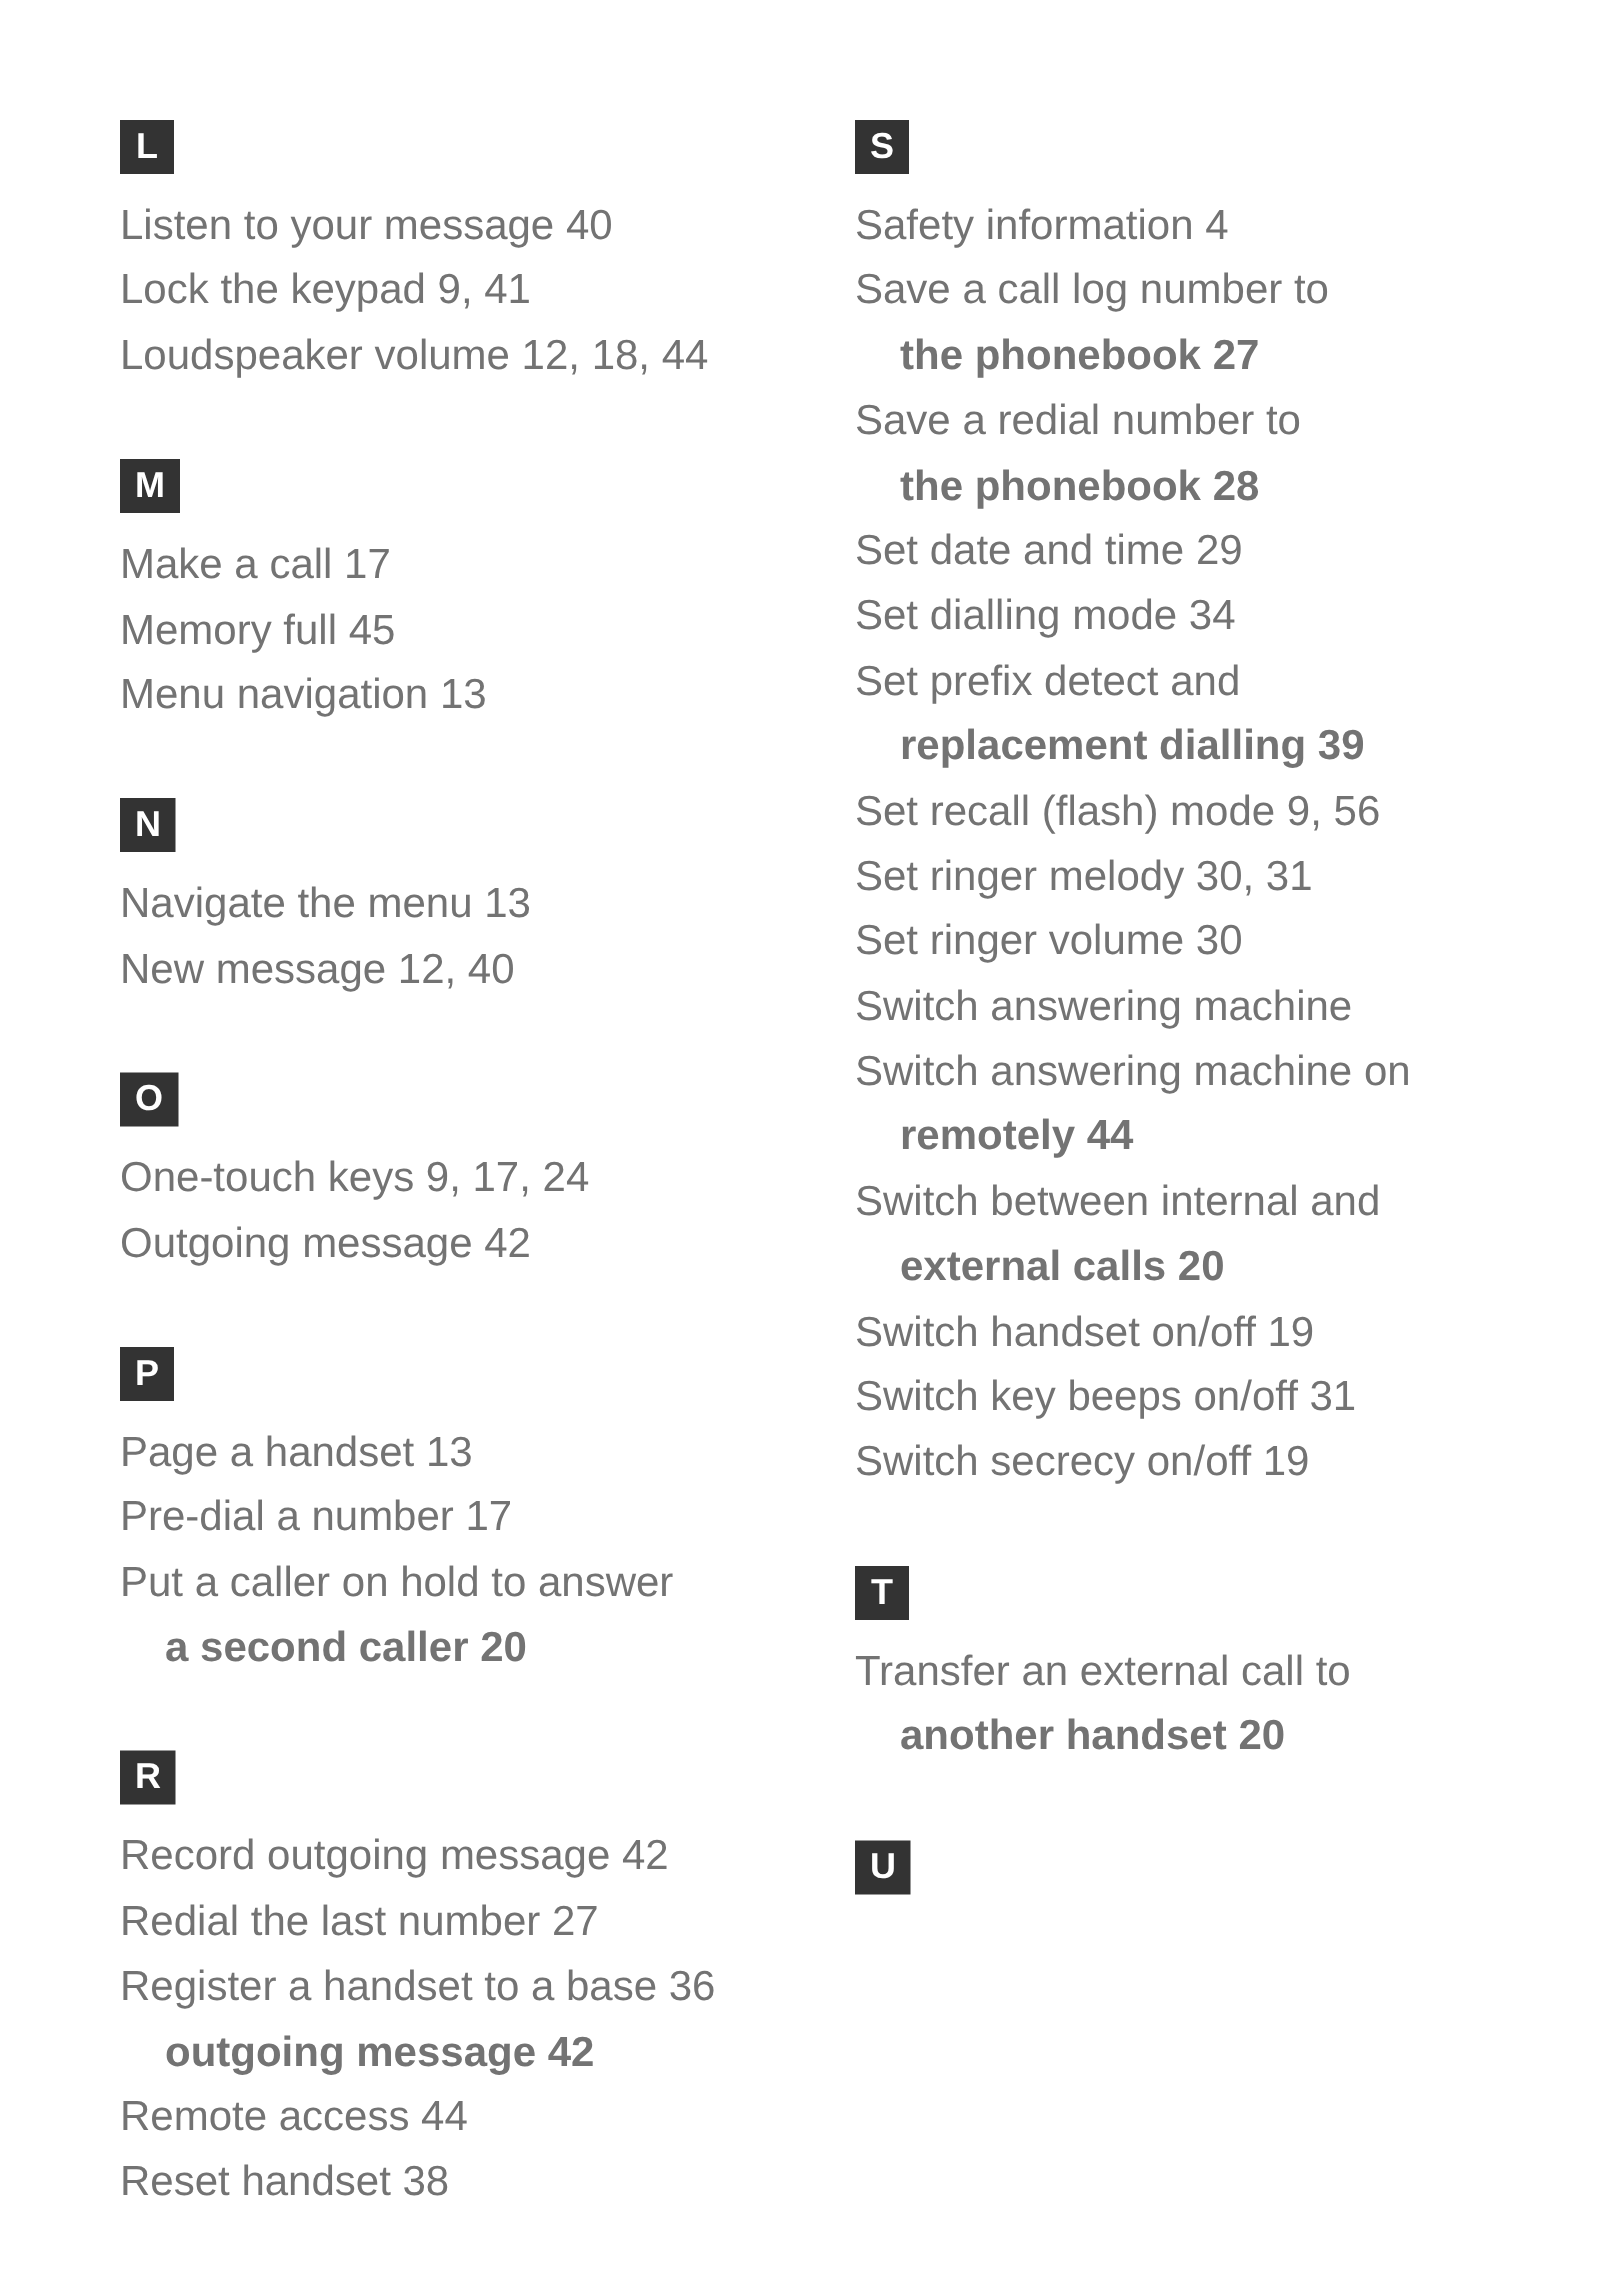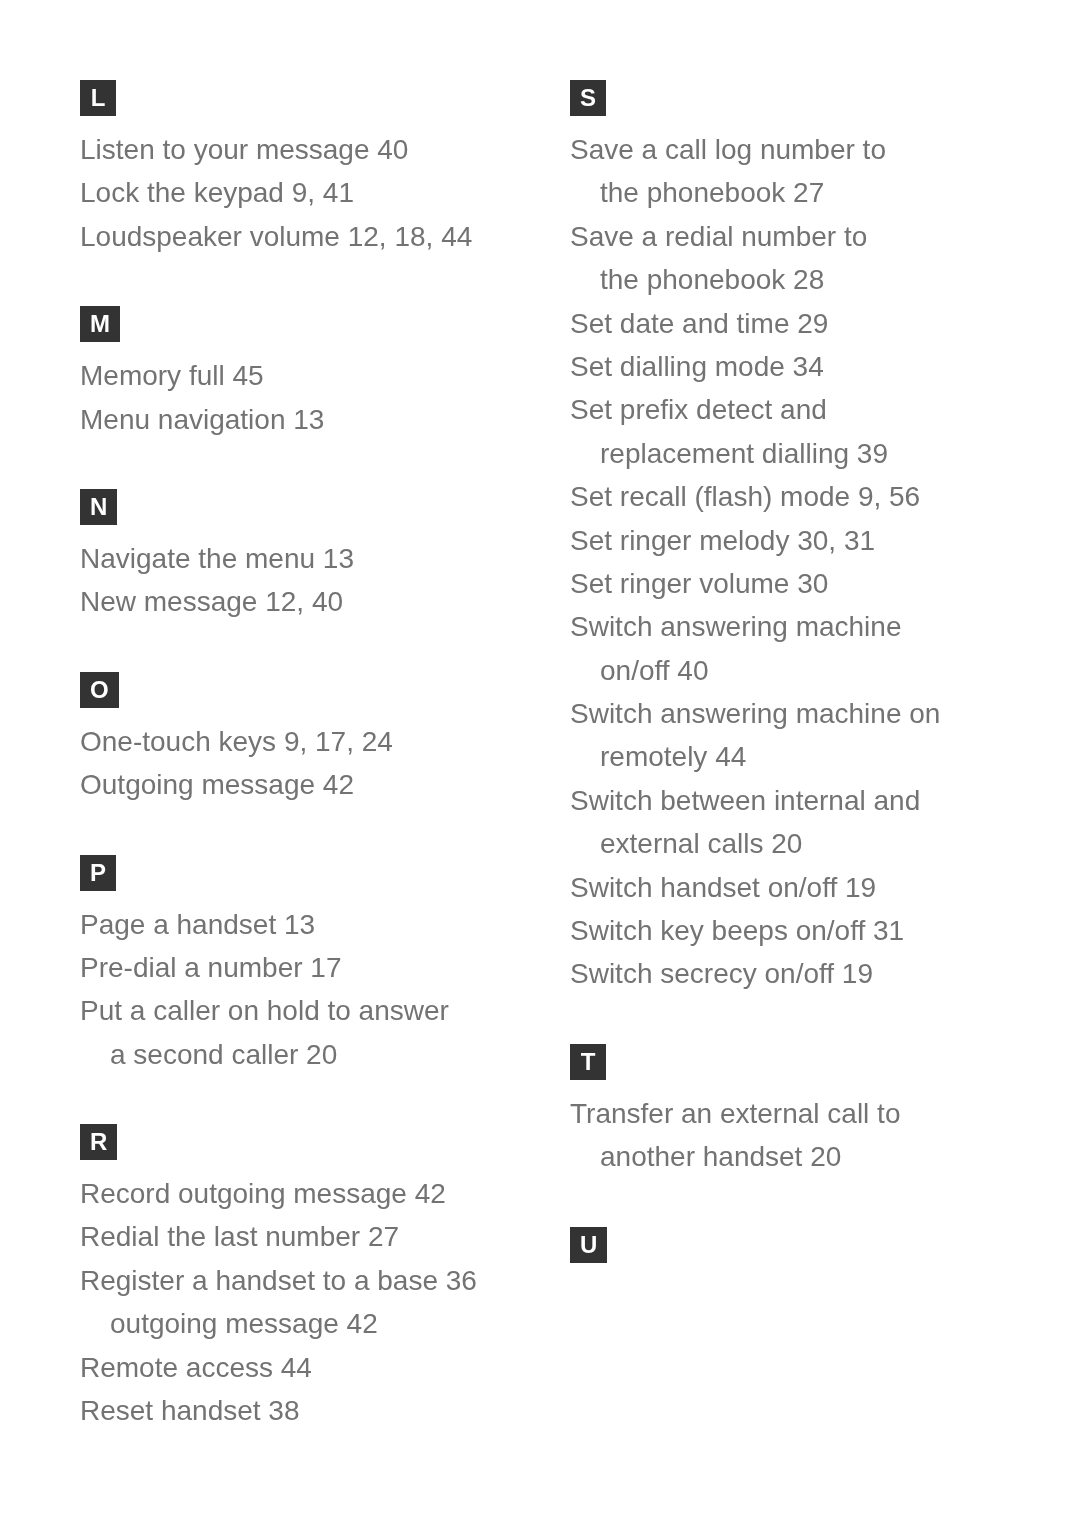--- a/index.html
+++ b/index.html
@@ -61,36 +61,38 @@
     }
 
     .section-entries li {
       font-size: 28px;
       color: #737373;
       line-height: 1.55;
     }
 
     .section-entries li.indent {
       padding-left: 30px;
+      font-weight: bold;
     }
   </style>
 </head>
 <body>
 
 <div class="page-container">
   <div class="columns-wrapper">
 
     <div class="column-left">
 
     <div class="section"><div class="section-letter-badge">L</div><ul class="section-entries">
             <li>Listen to your message 40</li>
             <li>Lock the keypad 9, 41</li>
             <li>Loudspeaker volume 12, 18, 44</li>
           </ul></div>
         <div class="section"><div class="section-letter-badge">M</div><ul class="section-entries">
+            <li>Make a call 17</li>
             <li>Memory full 45</li>
             <li>Menu navigation 13</li>
           </ul></div>
         <div class="section"><div class="section-letter-badge">N</div><ul class="section-entries">
             <li>Navigate the menu 13</li>
             <li>New message 12, 40</li>
           </ul></div>
         <div class="section"><div class="section-letter-badge">O</div><ul class="section-entries">
             <li>One-touch keys 9, 17, 24</li>
             <li>Outgoing message 42</li>
@@ -107,33 +109,33 @@
             <li>Register a handset to a base 36</li>
             <li class="indent">outgoing message 42</li>
             <li>Remote access 44</li>
             <li>Reset handset 38</li>
           </ul></div>
       </div>
 
     <div class="column-right">
 
     <div class="section"><div class="section-letter-badge">S</div><ul class="section-entries">
+            <li>Safety information 4</li>
             <li>Save a call log number to</li>
             <li class="indent">the phonebook 27</li>
             <li>Save a redial number to</li>
             <li class="indent">the phonebook 28</li>
             <li>Set date and time 29</li>
             <li>Set dialling mode 34</li>
             <li>Set prefix detect and</li>
             <li class="indent">replacement dialling 39</li>
             <li>Set recall (flash) mode 9, 56</li>
             <li>Set ringer melody 30, 31</li>
             <li>Set ringer volume 30</li>
             <li>Switch answering machine</li>
-            <li class="indent">on/off 40</li>
             <li>Switch answering machine on</li>
             <li class="indent">remotely 44</li>
             <li>Switch between internal and</li>
             <li class="indent">external calls 20</li>
             <li>Switch handset on/off 19</li>
             <li>Switch key beeps on/off 31</li>
             <li>Switch secrecy on/off 19</li>
           </ul></div>
         <div class="section"><div class="section-letter-badge">T</div><ul class="section-entries">
             <li>Transfer an external call to</li>

